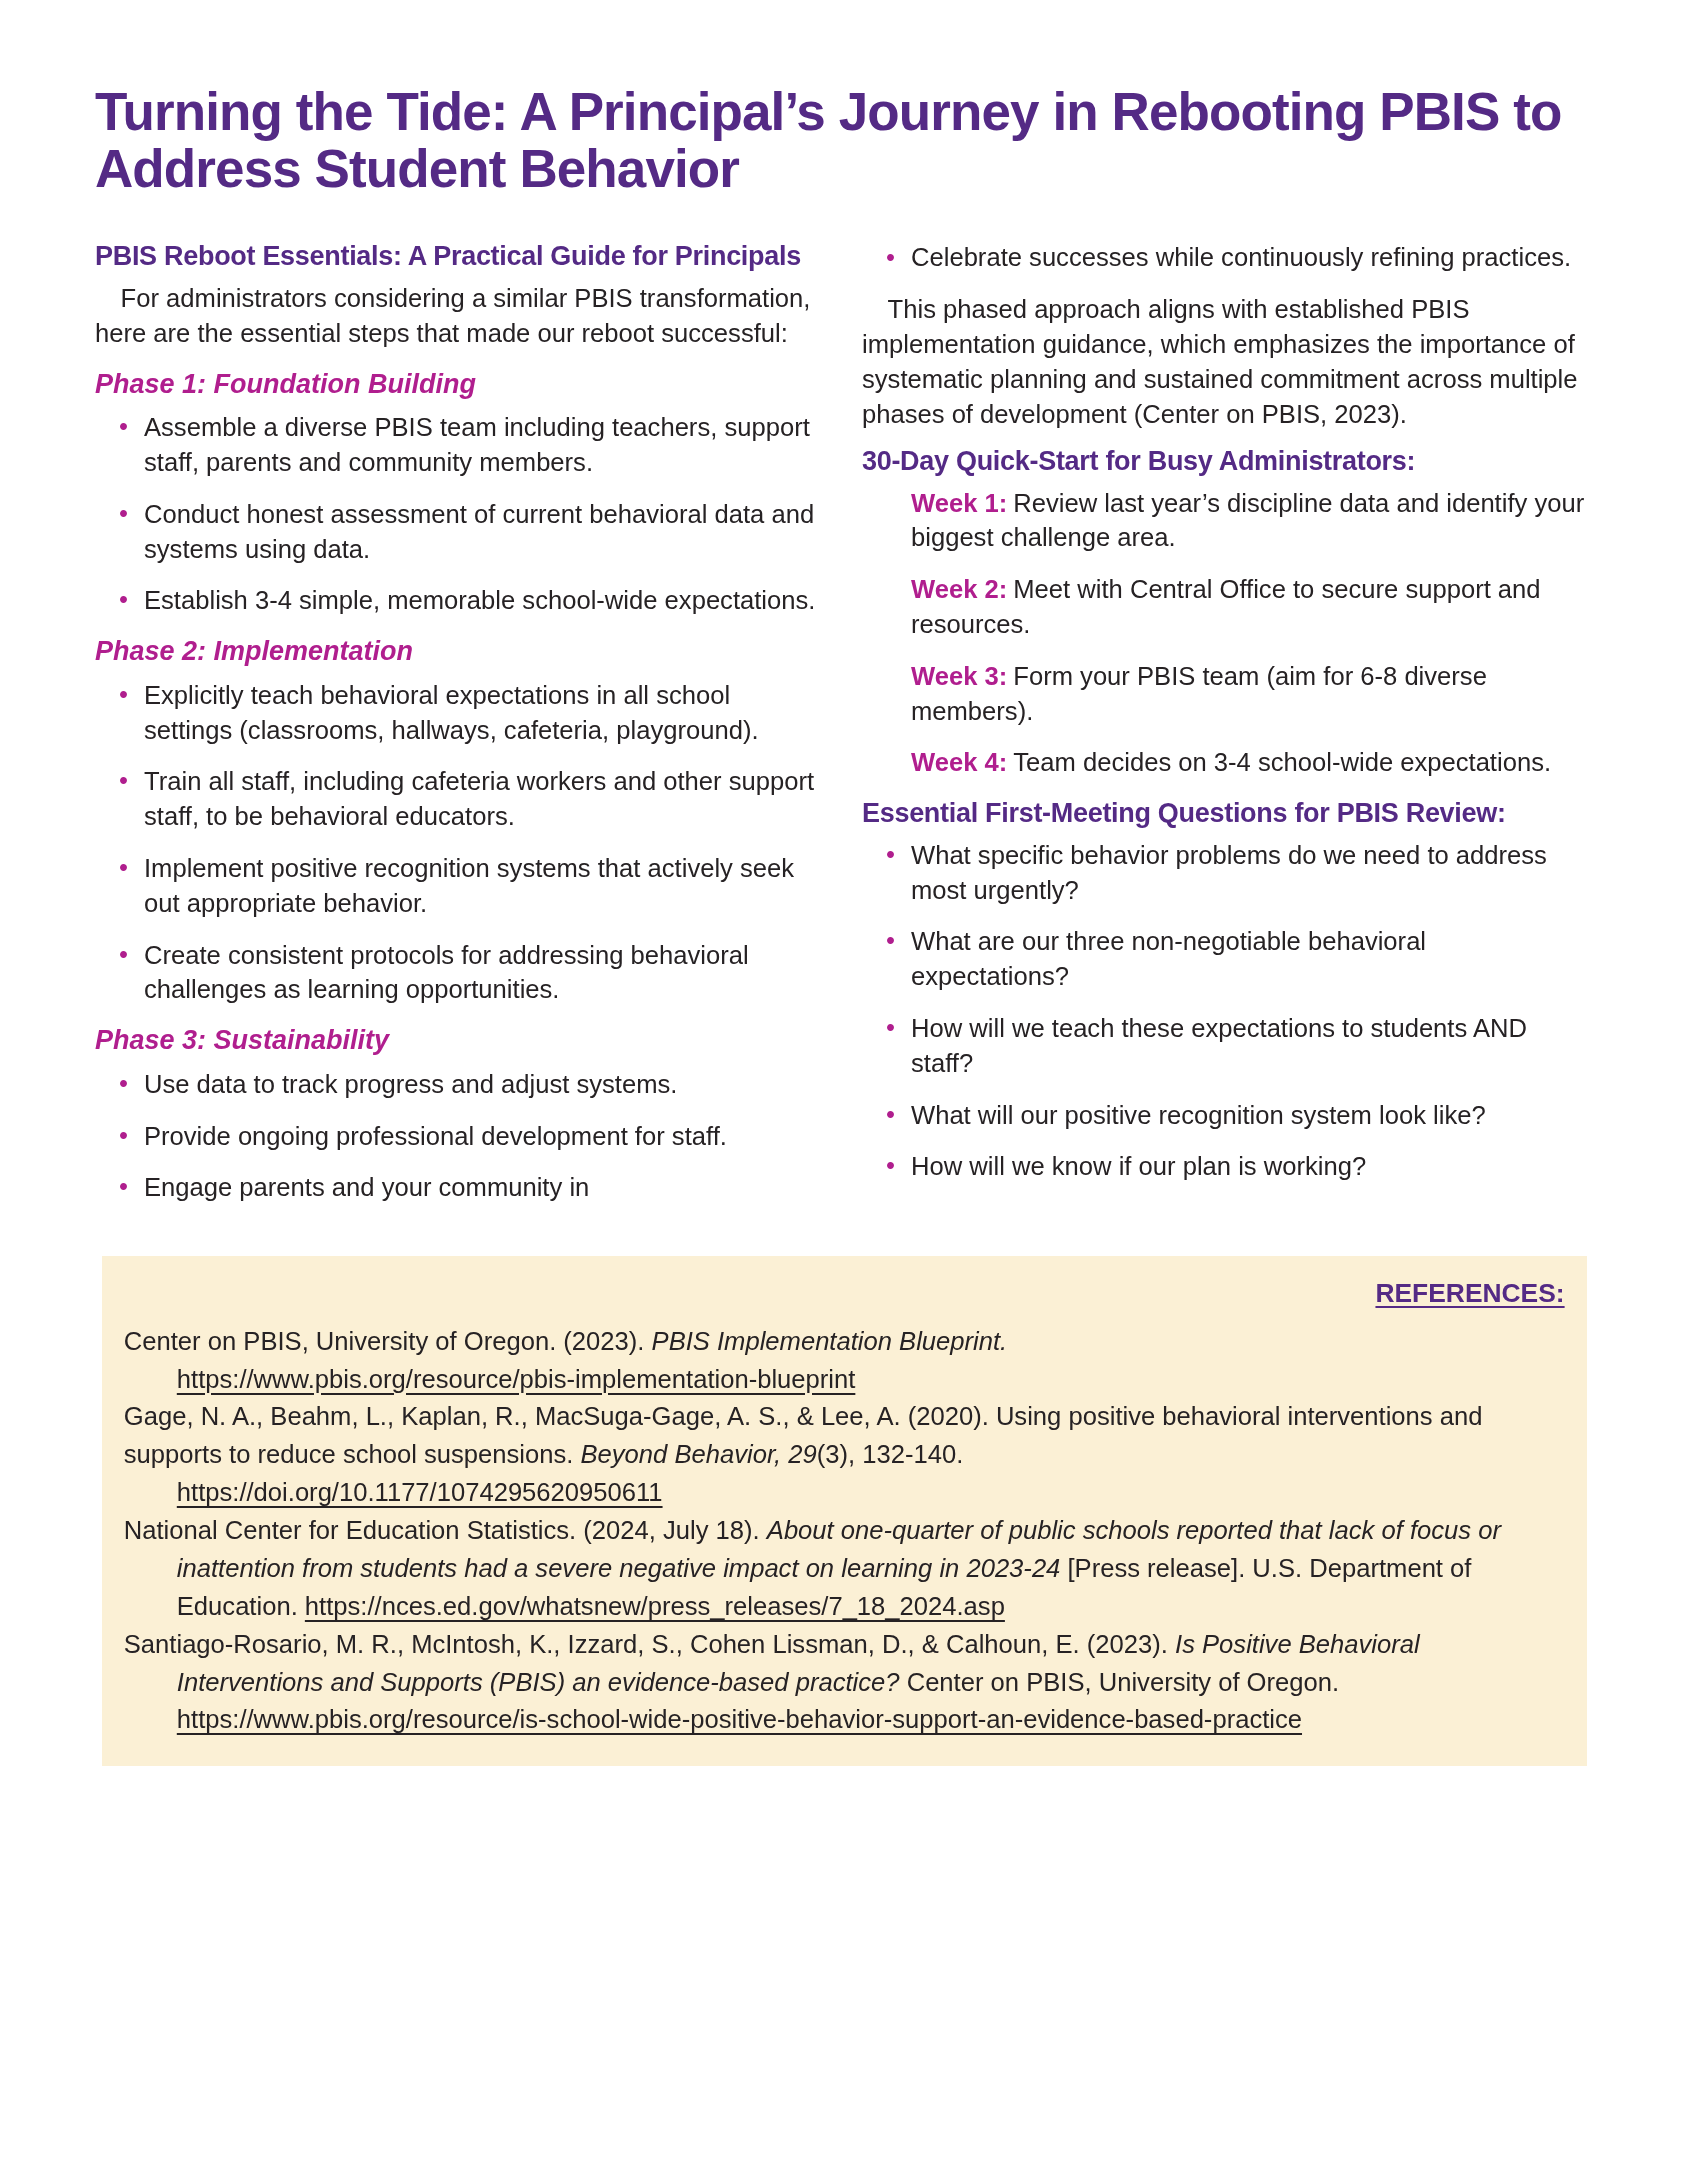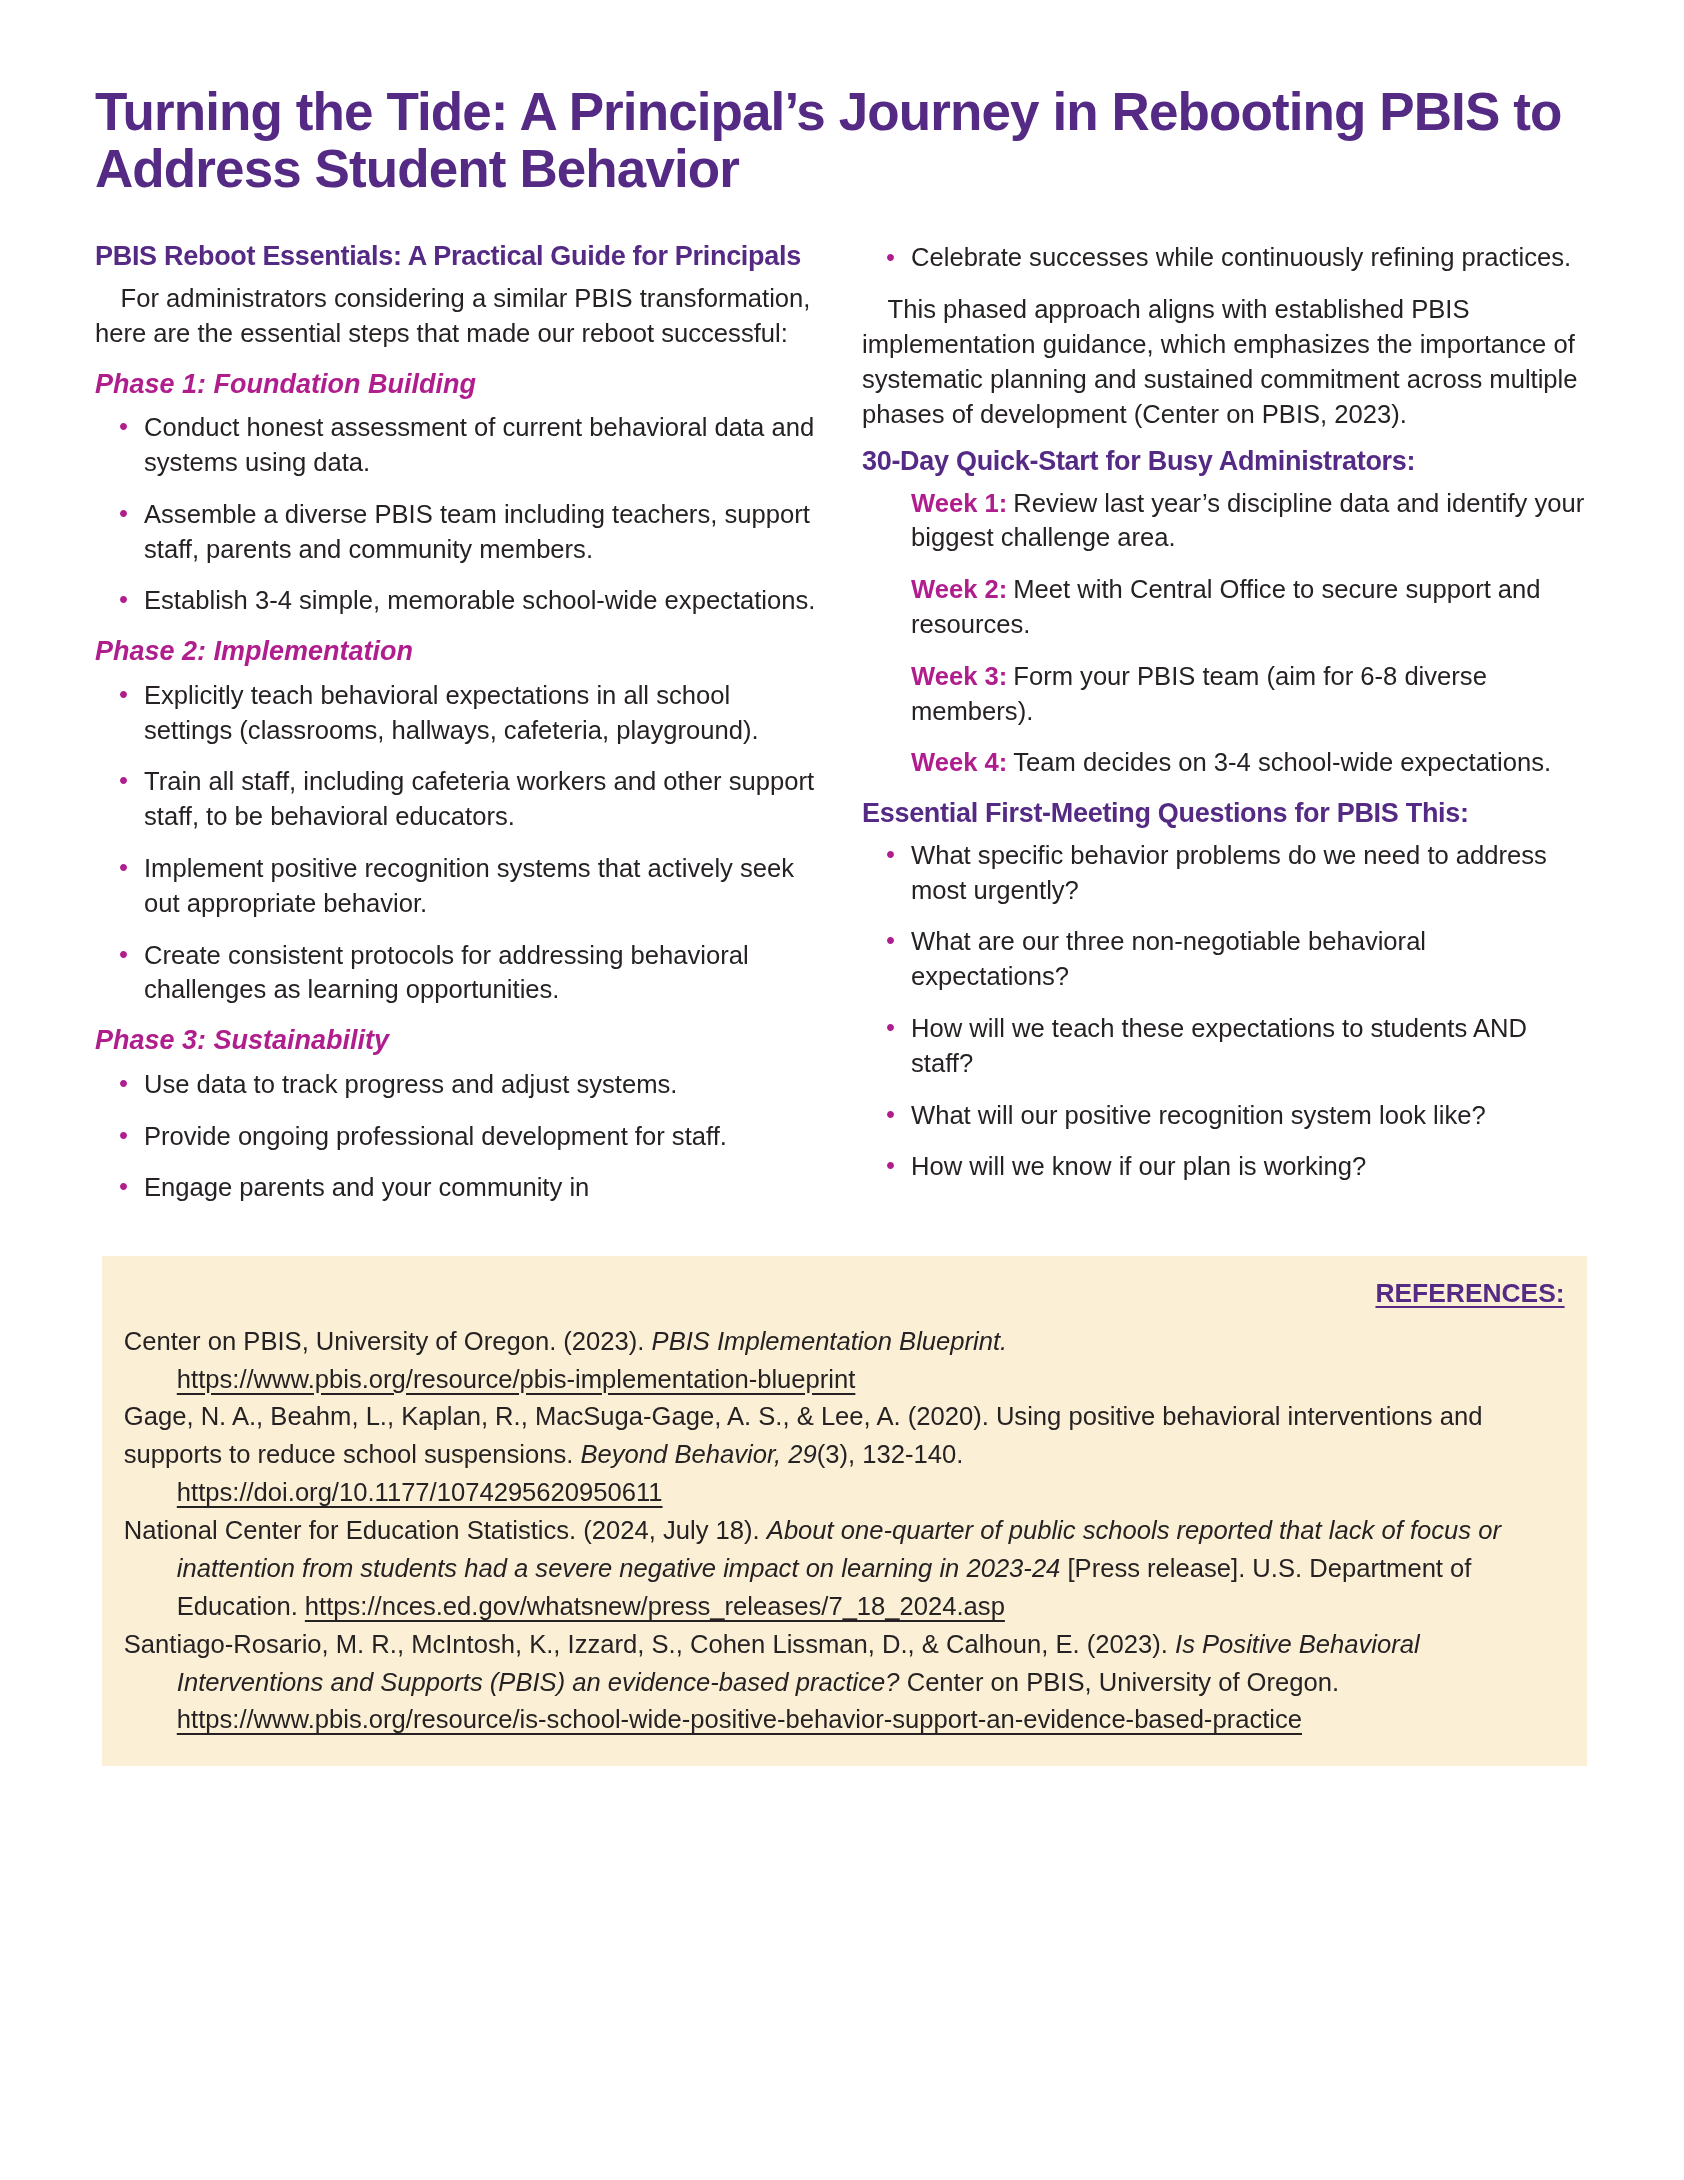--- a/index.html
+++ b/index.html
@@ -73,22 +73,22 @@
   <h1 class="title">Turning the Tide: A Principal’s Journey in Rebooting PBIS to Address Student Behavior</h1>
 
   <div class="columns">
 
     <div class="col">
       <h2 class="sec-heading">PBIS Reboot Essentials: A Practical Guide for Principals</h2>
       <p class="para first-indent">For administrators considering a similar PBIS transformation, here are the essential steps that made our reboot successful:</p>
 
       <h3 class="phase-heading">Phase 1: Foundation Building</h3>
       <ul class="blist">
+        <li>Assemble a diverse PBIS team including teachers, support staff, parents and community members.</li>
         <li>Conduct honest assessment of current behavioral data and systems using data.</li>
-        <li>Assemble a diverse PBIS team including teachers, support staff, parents and community members.</li>
         <li>Establish 3-4 simple, memorable school-wide expectations.</li>
       </ul>
 
       <h3 class="phase-heading">Phase 2: Implementation</h3>
       <ul class="blist">
         <li>Explicitly teach behavioral expectations in all school settings (classrooms, hallways, cafeteria, playground).</li>
         <li>Train all staff, including cafeteria workers and other support staff, to be behavioral educators.</li>
         <li>Implement positive recognition systems that actively seek out appropriate behavior.</li>
         <li>Create consistent protocols for addressing behavioral challenges as learning opportunities.</li>
       </ul>
@@ -116,21 +116,21 @@
       <div class="week">
         <span class="week-label">Week 2:</span><span>Meet with Central Office to secure support and resources.</span>
       </div>
       <div class="week">
         <span class="week-label">Week 3:</span><span>Form your PBIS team (aim for 6-8 diverse members).</span>
       </div>
       <div class="week">
         <span class="week-label">Week 4:</span><span>Team decides on 3-4 school-wide expectations.</span>
       </div>
 
-      <h2 class="sec-heading mt">Essential First-Meeting Questions for PBIS This:</h2>
+      <h2 class="sec-heading mt">Essential First-Meeting Questions for PBIS Review:</h2>
       <ul class="blist">
         <li>What specific behavior problems do we need to address most urgently?</li>
         <li>What are our three non-negotiable behavioral expectations?</li>
         <li>How will we teach these expectations to students AND staff?</li>
         <li>What will our positive recognition system look like?</li>
         <li>How will we know if our plan is working?</li>
       </ul>
     </div>
 
   </div>

